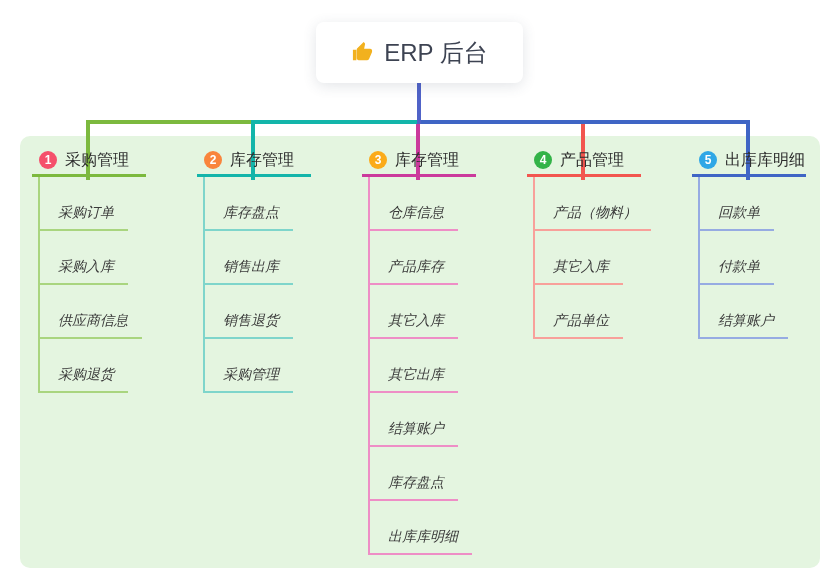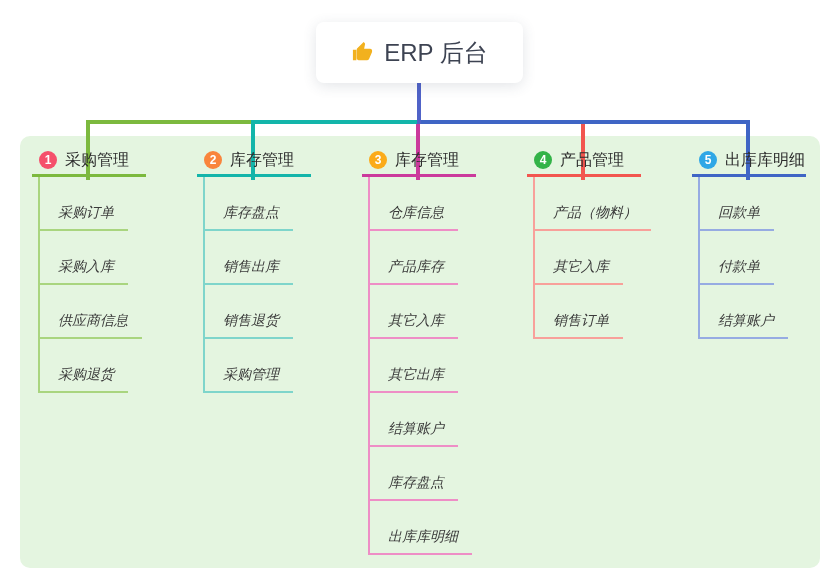--- a/index.html
+++ b/index.html
@@ -157,21 +157,21 @@
           <span>产品管理</span>
         </div>
         <div class="children">
           <div class="child-row">
             <span>产品（物料）</span>
           </div>
           <div class="child-row">
             <span>其它入库</span>
           </div>
           <div class="child-row">
-            <span>销售订单</span>
+            <span>产品单位</span>
           </div>
         </div>
       </div>
       <div class="branch" style="left: 692px; --main: #3f65c5; --light: #96abe2; --badge: #2fa7e6;">
         <div class="branch-header">
           <span class="badge">5</span>
           <span>出库库明细</span>
         </div>
         <div class="children">
           <div class="child-row">

